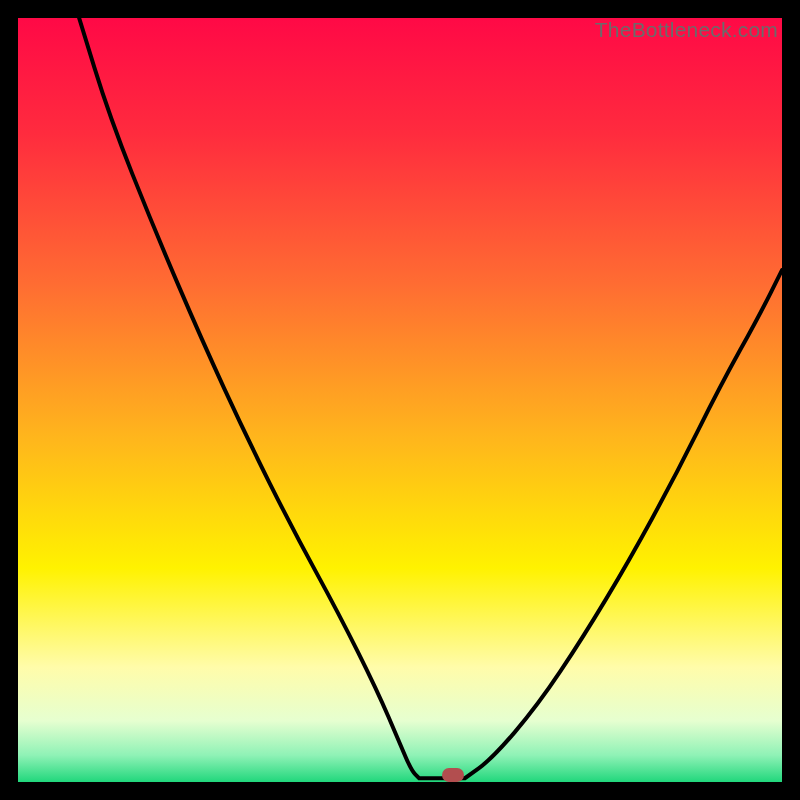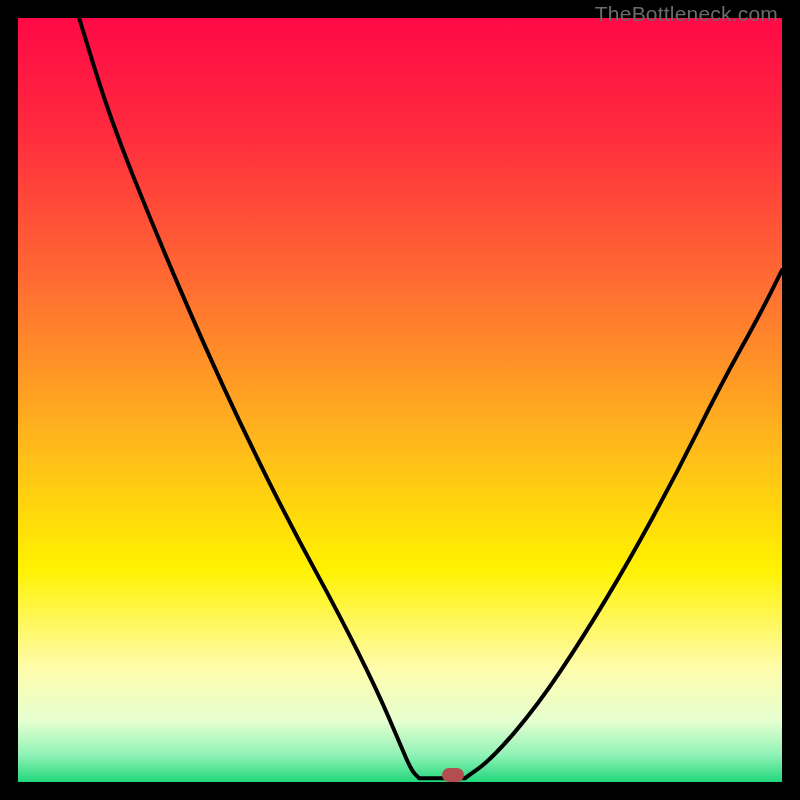--- a/index.html
+++ b/index.html
@@ -28,21 +28,21 @@
   }
   .gradient {
     position: absolute;
     left: 0;
     top: 0;
     width: 100%;
     height: 100%;
   }
   .watermark {
     position: absolute;
-    top: 2px;
+    top: 18px;
     right: 22px;
     font-family: Arial, Helvetica, sans-serif;
     font-size: 21px;
     color: #6b6b6b;
     letter-spacing: 0.2px;
     font-weight: 500;
   }
   svg.curve {
     position: absolute;
     left: 0;

